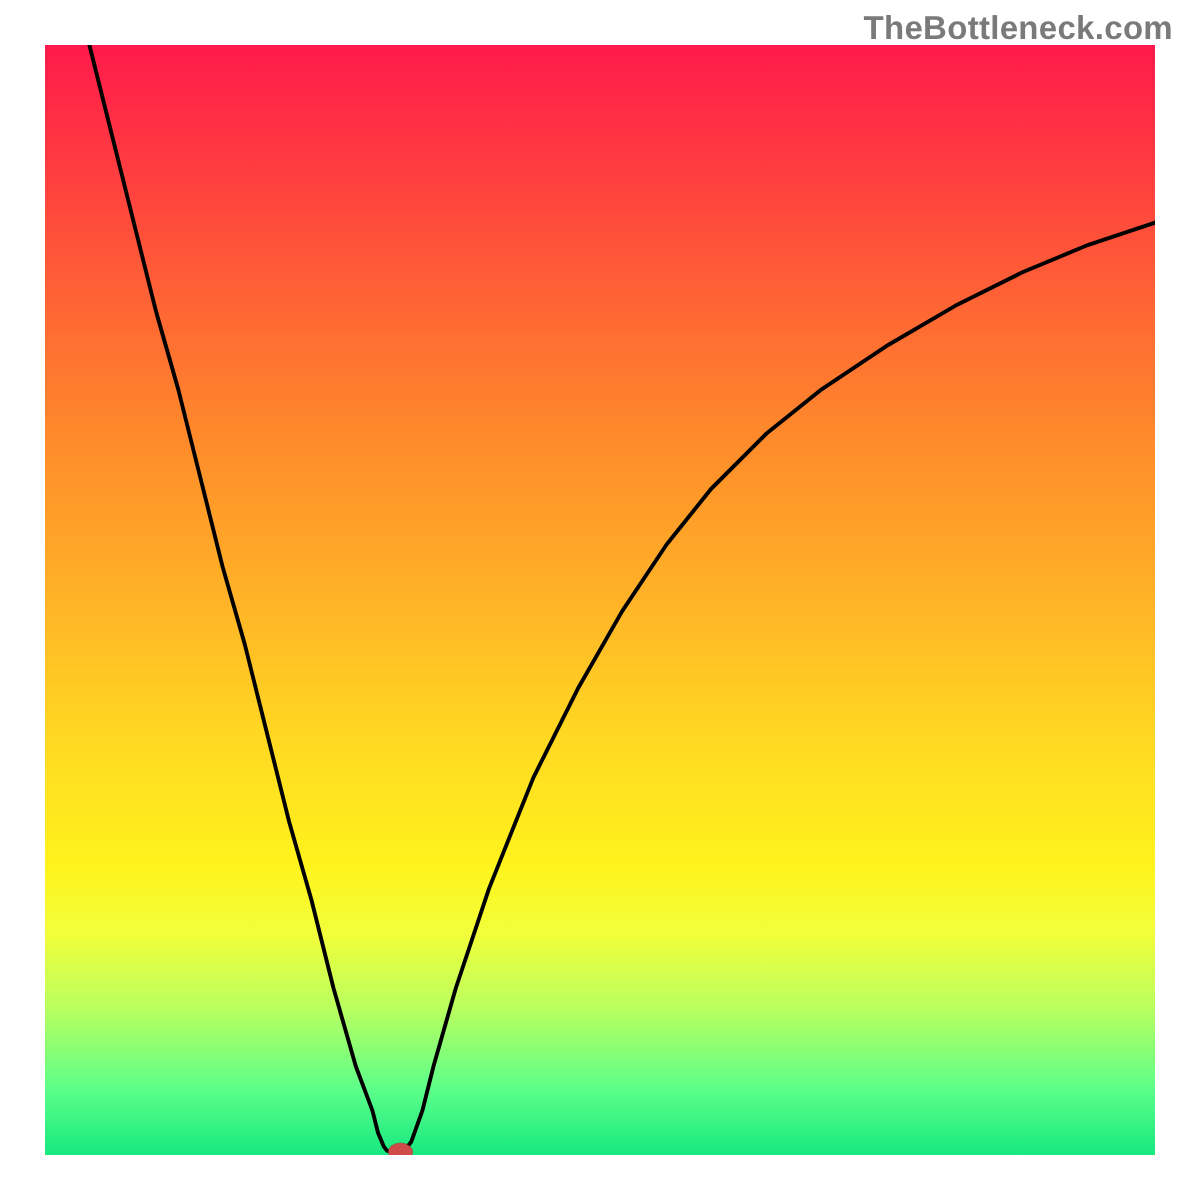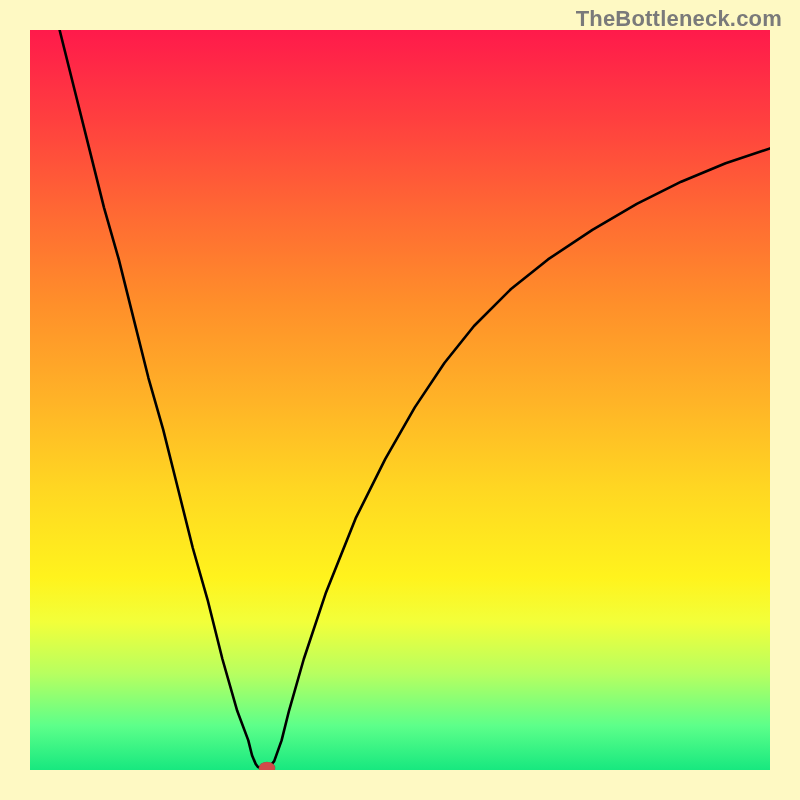--- a/index.html
+++ b/index.html
@@ -7,21 +7,21 @@
     padding: 0;
     width: 800px;
     height: 800px;
     background: #000;
     font-family: Arial, Helvetica, sans-serif;
   }
   .outer {
     position: relative;
     width: 800px;
     height: 800px;
-    background: #fef9c3;
+    background: #ffffff;
   }
   .watermark {
     position: absolute;
     top: 6px;
     right: 18px;
     color: #7a7a7a;
     font-size: 22px;
     font-weight: 600;
     letter-spacing: 0.2px;
     z-index: 10;

